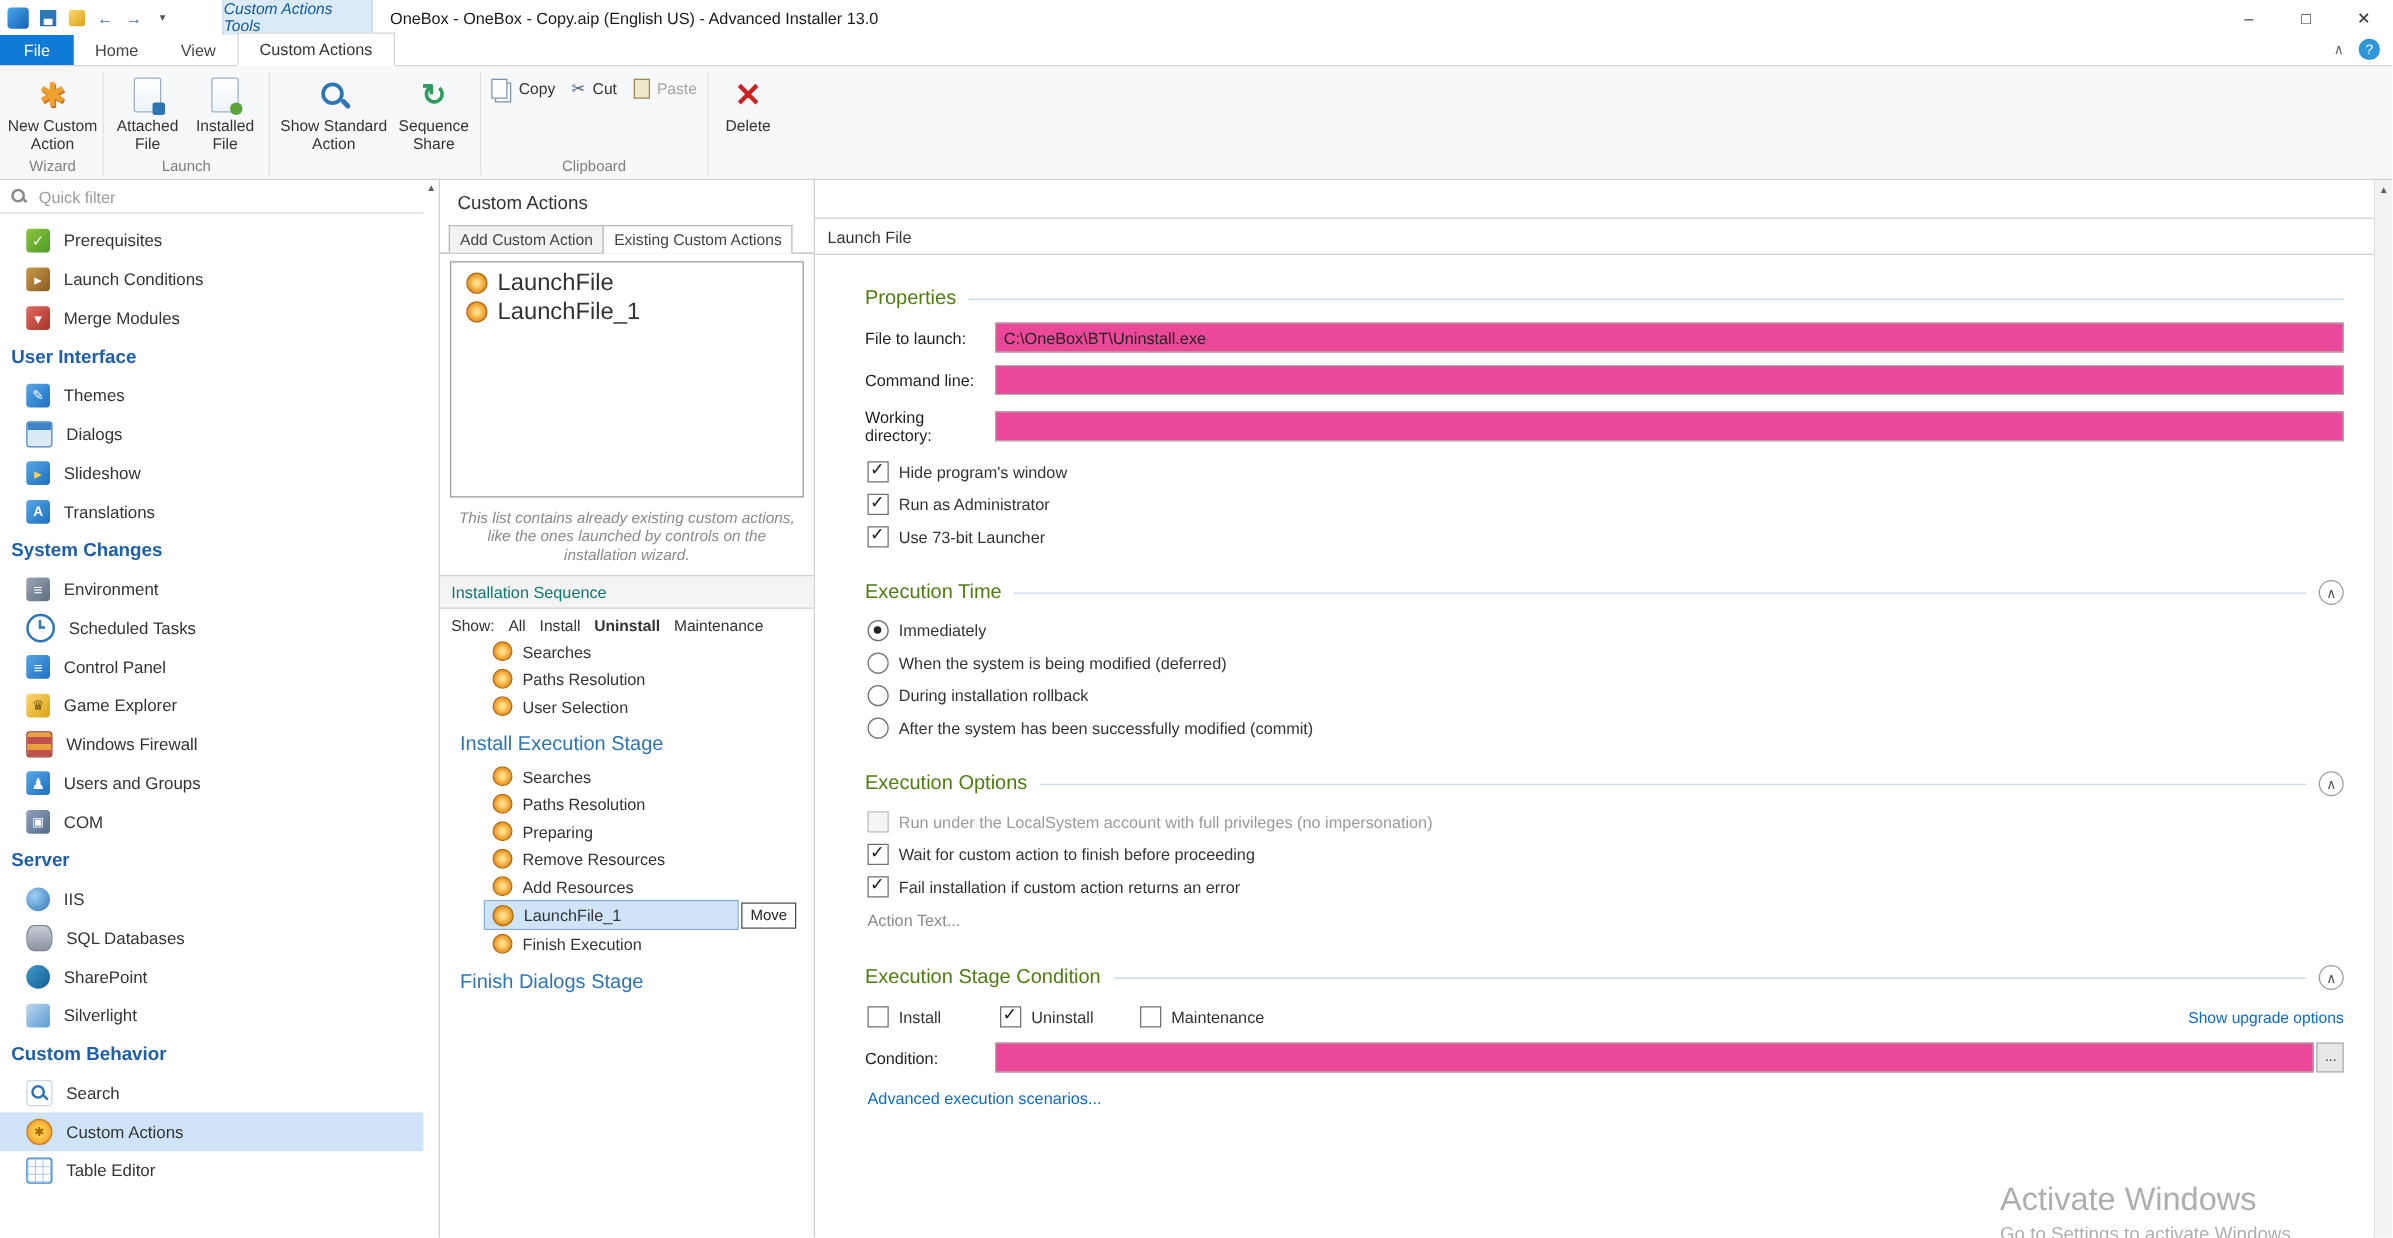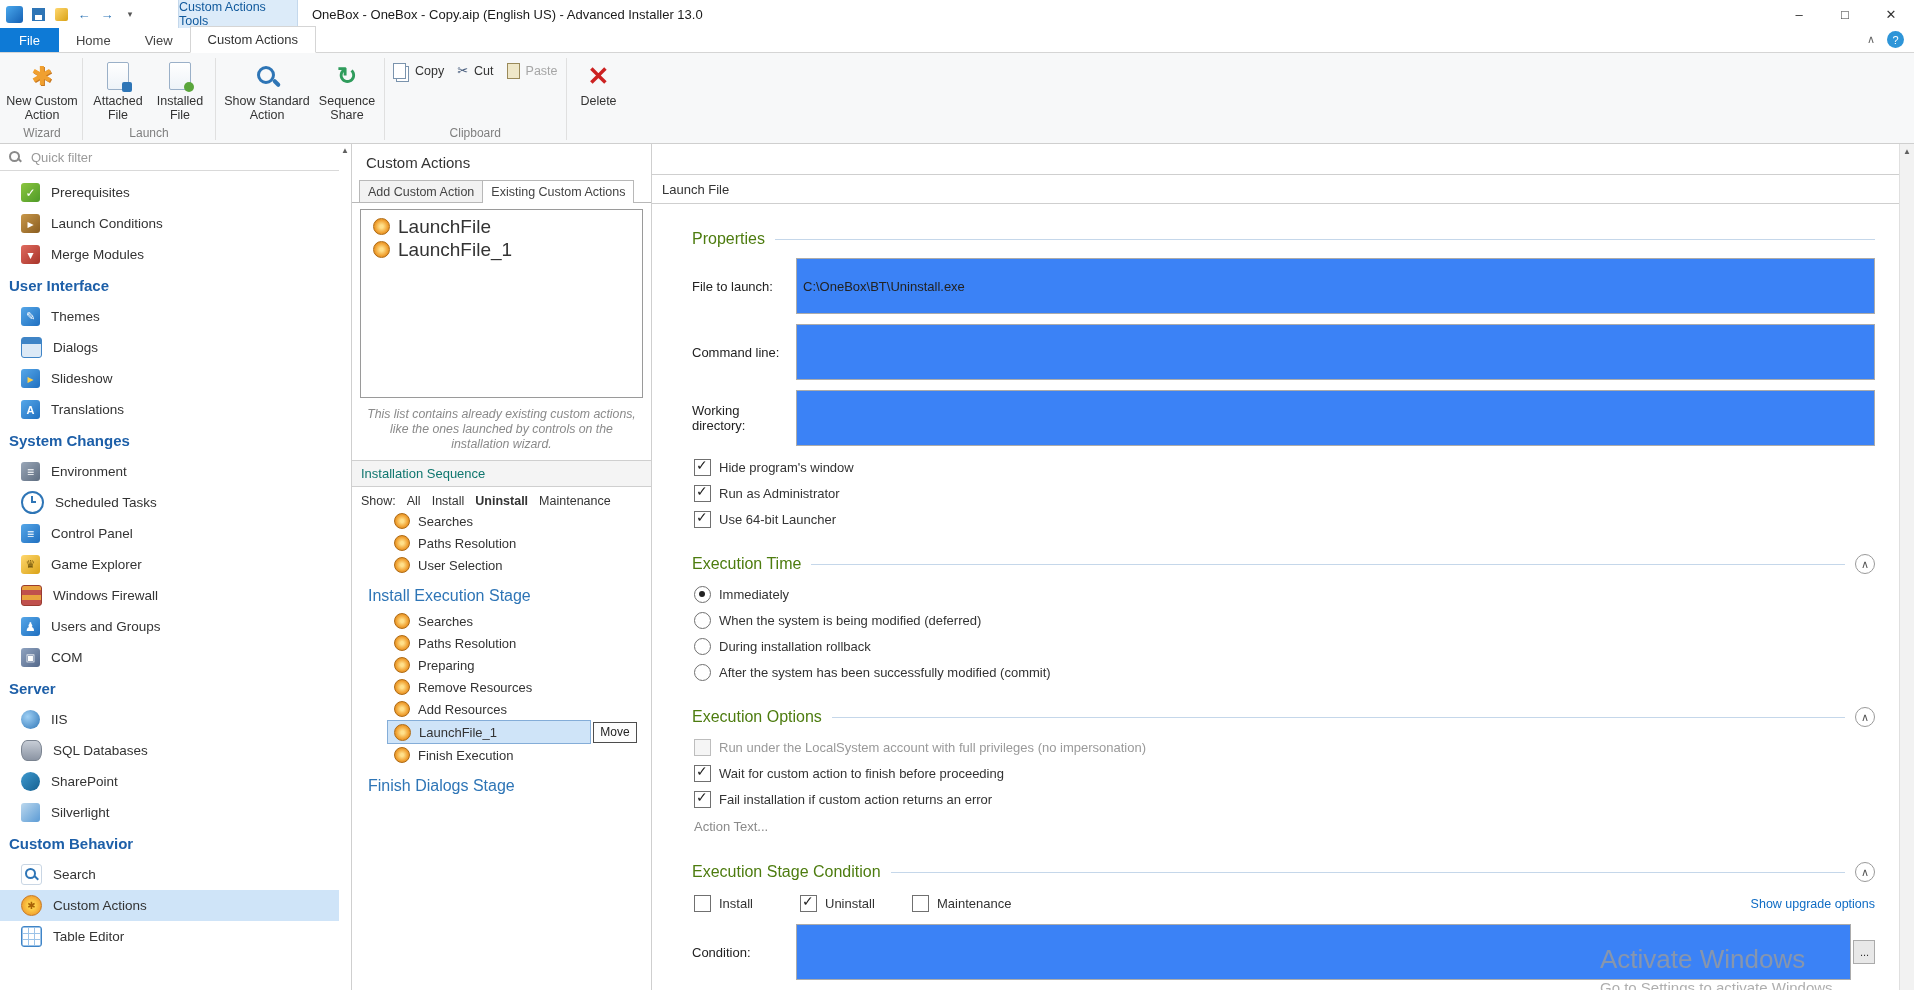--- a/index.html
+++ b/index.html
@@ -8,21 +8,21 @@
   
   .titlebar{height:28px;position:relative;background:#fff;display:flex;align-items:center;}
   .qat{display:flex;align-items:center;gap:7px;padding-left:6px;}
   .appicon{width:17px;height:17px;border-radius:3px;background:linear-gradient(135deg,#4aa8ec,#1460b4);}
   .qi{width:16px;height:16px;display:flex;align-items:center;justify-content:center;color:#2e75b6;font-size:13px;}
   .qfloppy{width:13px;height:13px;background:#2e75b6;position:relative;}
   .qfloppy::after{content:"";position:absolute;left:3px;bottom:1px;width:7px;height:5px;background:#fff;}
   .qbuild{width:13px;height:13px;background:linear-gradient(135deg,#ffd76e,#d9a216);border-radius:2px;}
   .ctxtab{position:absolute;left:178px;top:0;width:118px;height:28px;background:#dcebf9;
           color:#10599c;font-size:12.5px;display:flex;align-items:center;justify-content:center;
-          border-left:1px solid #c4d8ec;border-right:1px solid #c4d8ec;}
+          border-left:1px solid #c4d8ec;border-right:1px solid #c4d8ec;font-style:italic;}
   .wtitle{position:absolute;left:312px;top:0;height:28px;display:flex;align-items:center;color:#1a1a1a;font-size:13px;white-space:nowrap;}
   .wincontrols{position:absolute;right:0;top:0;display:flex;}
   .wc{width:46px;height:28px;display:flex;align-items:center;justify-content:center;color:#333;font-size:13px;}
   
   .tabrow{height:24px;background:#fff;border-bottom:1px solid #d5d5d5;display:flex;align-items:flex-end;position:relative;}
   .rtab{height:24px;padding:0 17px;display:flex;align-items:center;font-size:13px;color:#444;}
   .rtab.file{background:#0e7ad6;color:#fff;padding:0 19px;}
   .rtab.active{background:#fff;border:1px solid #d5d5d5;border-bottom:1px solid #fff;margin-bottom:-1px;height:25px;color:#333;}
   .tabrow-right{position:absolute;right:10px;top:3px;display:flex;gap:12px;align-items:center;}
   .collapse-caret{color:#666;font-size:11px;}
@@ -130,21 +130,21 @@
   .d-header{border-top:1px solid #cfcfcf;border-bottom:1px solid #cfcfcf;height:28px;display:flex;align-items:center;
             padding-left:10px;font-size:13px;color:#333;}
   .d-body{padding:0 24px 0 40px;}
   .sec{display:flex;align-items:center;gap:10px;margin-top:26px;}
   .sec-title{color:#4d7c0f;font-size:16px;white-space:nowrap;}
   .sec-rule{flex:1;height:1px;background:#c5d7ea;}
   .sec-collapse{width:18px;height:18px;border:1px solid #9a9a9a;border-radius:50%;display:flex;align-items:center;
                 justify-content:center;color:#555;font-size:11px;flex:none;}
   .frow{display:flex;align-items:center;margin-top:10px;}
   .flabel{width:104px;font-size:13px;color:#222;flex:none;}
-  .finput{flex:1;height:22px;border:1px solid #ababab;font-size:13px;padding:16px 6px;color:#222;font-family:inherit;background:#3b82f6;}
+  .finput{flex:1;height:22px;border:1px solid #ababab;font-size:13px;padding:0 6px;color:#222;font-family:inherit;background:#ec4899;}
   .cbrow{display:flex;align-items:center;gap:8px;margin-top:9px;padding-left:2px;font-size:13px;}
   .cbrow.disabled{color:#9a9a9a;}
   .cb{width:15px;height:15px;border:1px solid #707070;background:#fff;position:relative;flex:none;}
   .cb.checked::after{content:"✓";position:absolute;left:1px;top:-3px;font-size:14px;color:#222;}
   .cb.disabled{border-color:#bdbdbd;background:#f5f5f5;}
   .rb{width:15px;height:15px;border:1px solid #707070;border-radius:50%;background:#fff;position:relative;flex:none;}
   .rb.selected::after{content:"";position:absolute;left:4px;top:4px;width:6px;height:6px;border-radius:50%;background:#222;}
   .action-text{margin-top:11px;padding-left:2px;color:#8a8a8a;font-size:13px;}
   .sc-row{display:flex;align-items:center;margin-top:13px;padding-left:2px;font-size:13px;}
   .sc-item{display:flex;align-items:center;gap:8px;}
@@ -476,21 +476,21 @@
       <div class="cbrow" style="margin-top:13px;">
         <span class="cb checked"></span>
         <span>Hide program's window</span>
       </div>
       <div class="cbrow">
         <span class="cb checked"></span>
         <span>Run as Administrator</span>
       </div>
       <div class="cbrow">
         <span class="cb checked"></span>
-        <span>Use 64-bit Launcher</span>
+        <span>Use 73-bit Launcher</span>
       </div>
 
       <div class="sec">
         <span class="sec-title">Execution Time</span>
         <span class="sec-rule"></span>
         <span class="sec-collapse">∧</span>
       </div>
       <div class="cbrow" style="margin-top:12px;">
         <span class="rb selected"></span>
         <span>Immediately</span>

